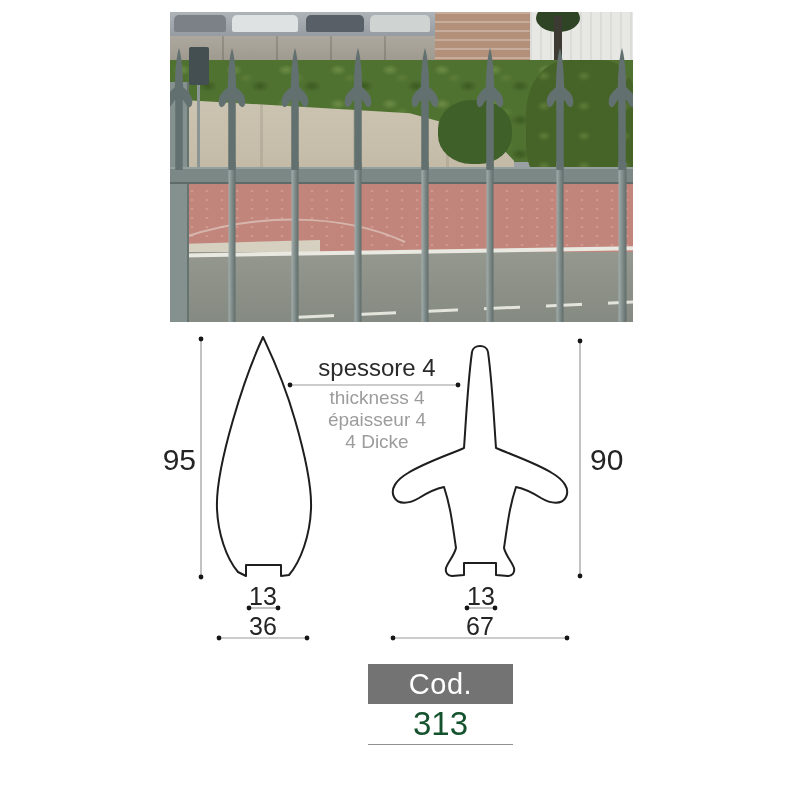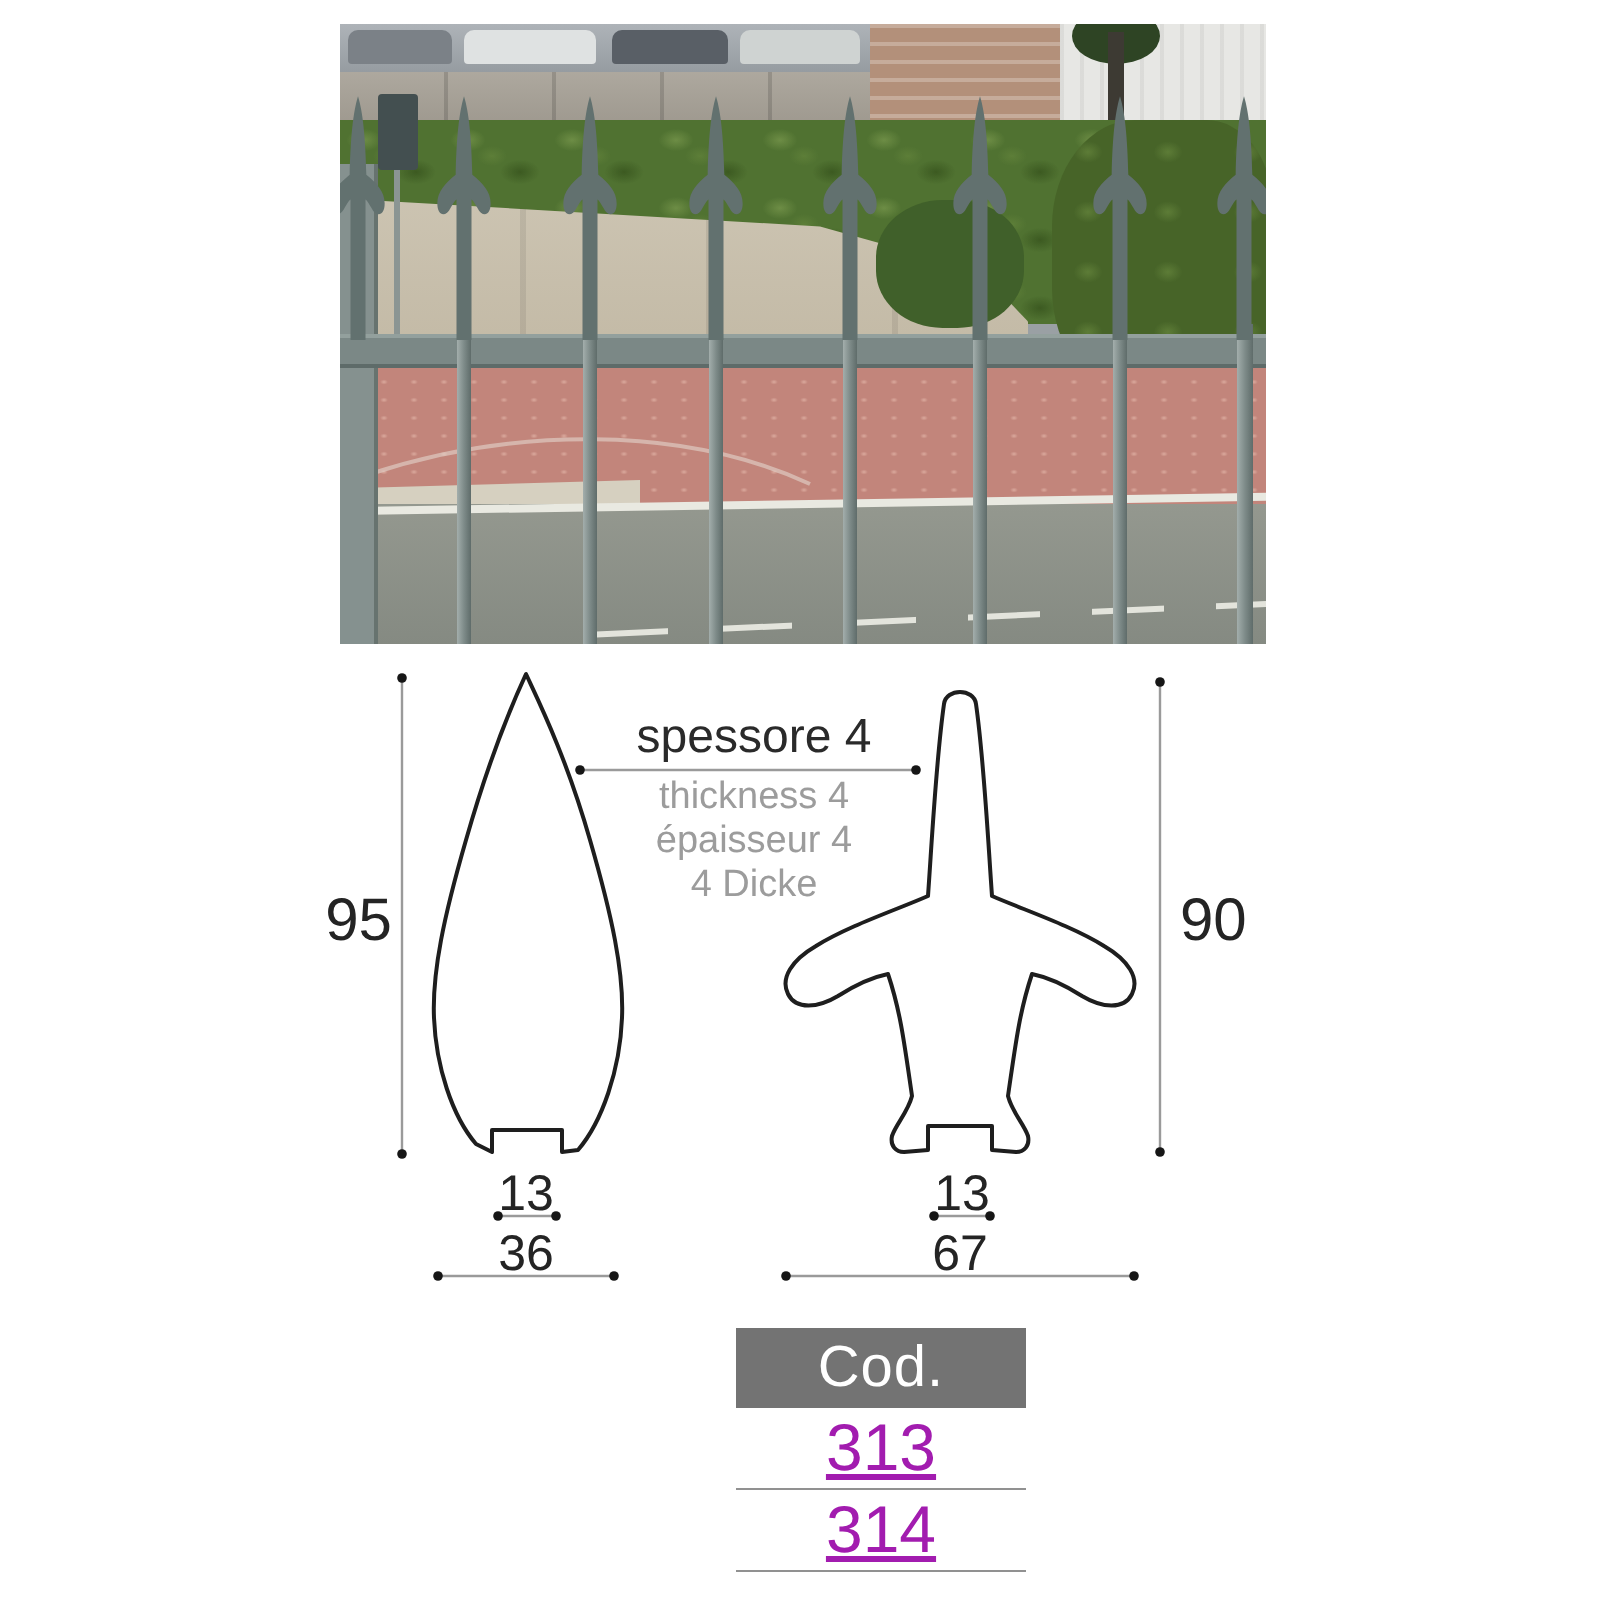--- a/index.html
+++ b/index.html
@@ -59,22 +59,22 @@
   .dim-text { fill:#242424; font-family:"Liberation Sans",sans-serif; }
   .dim-text-big { font-size:30px; }
   .dim-text-mid { font-size:25px; }
   .label-it { fill:#2a2a2a; font-size:24px; font-family:"Liberation Sans",sans-serif; }
   .label-gray { fill:#9c9c9c; font-size:19px; font-family:"Liberation Sans",sans-serif; }
 
   
   .cod-table { position:absolute; left:368px; top:664px; width:145px; }
   .cod-header { height:40px; background:#737373; color:#ffffff; font-size:29px;
      display:flex; align-items:center; justify-content:center; letter-spacing:0.5px; }
-  .cod-row { height:41px; border-bottom:1px solid #919191; color:#a21caf; font-size:33px;
-     display:flex; align-items:flex-end; justify-content:center; padding-bottom:1px;text-decoration:underline; }
+  .cod-row { height:41px; border-bottom:1px solid #919191; color:#14532d; font-size:33px;
+     display:flex; align-items:flex-end; justify-content:center; padding-bottom:1px; }
 </style>
 </head>
 <body>
 
 <div class="page">
 
   <div class="photo">
     <div class="ph-cars">
       <div class="car car-a"></div>
       <div class="car car-b"></div>
@@ -177,16 +177,15 @@
     <text class="label-gray" x="377" y="448" text-anchor="middle">4 Dicke</text>
     <text class="dim-text dim-text-mid" x="263" y="605" text-anchor="middle">13</text>
     <text class="dim-text dim-text-mid" x="263" y="635" text-anchor="middle">36</text>
     <text class="dim-text dim-text-mid" x="481" y="605" text-anchor="middle">13</text>
     <text class="dim-text dim-text-mid" x="480" y="635" text-anchor="middle">67</text>
   </svg>
 
   <div class="cod-table">
     <div class="cod-header">Cod.</div>
     <div class="cod-row">313</div>
-    <div class="cod-row">314</div>
   </div>
 
 </div>
 
 </body></html>

